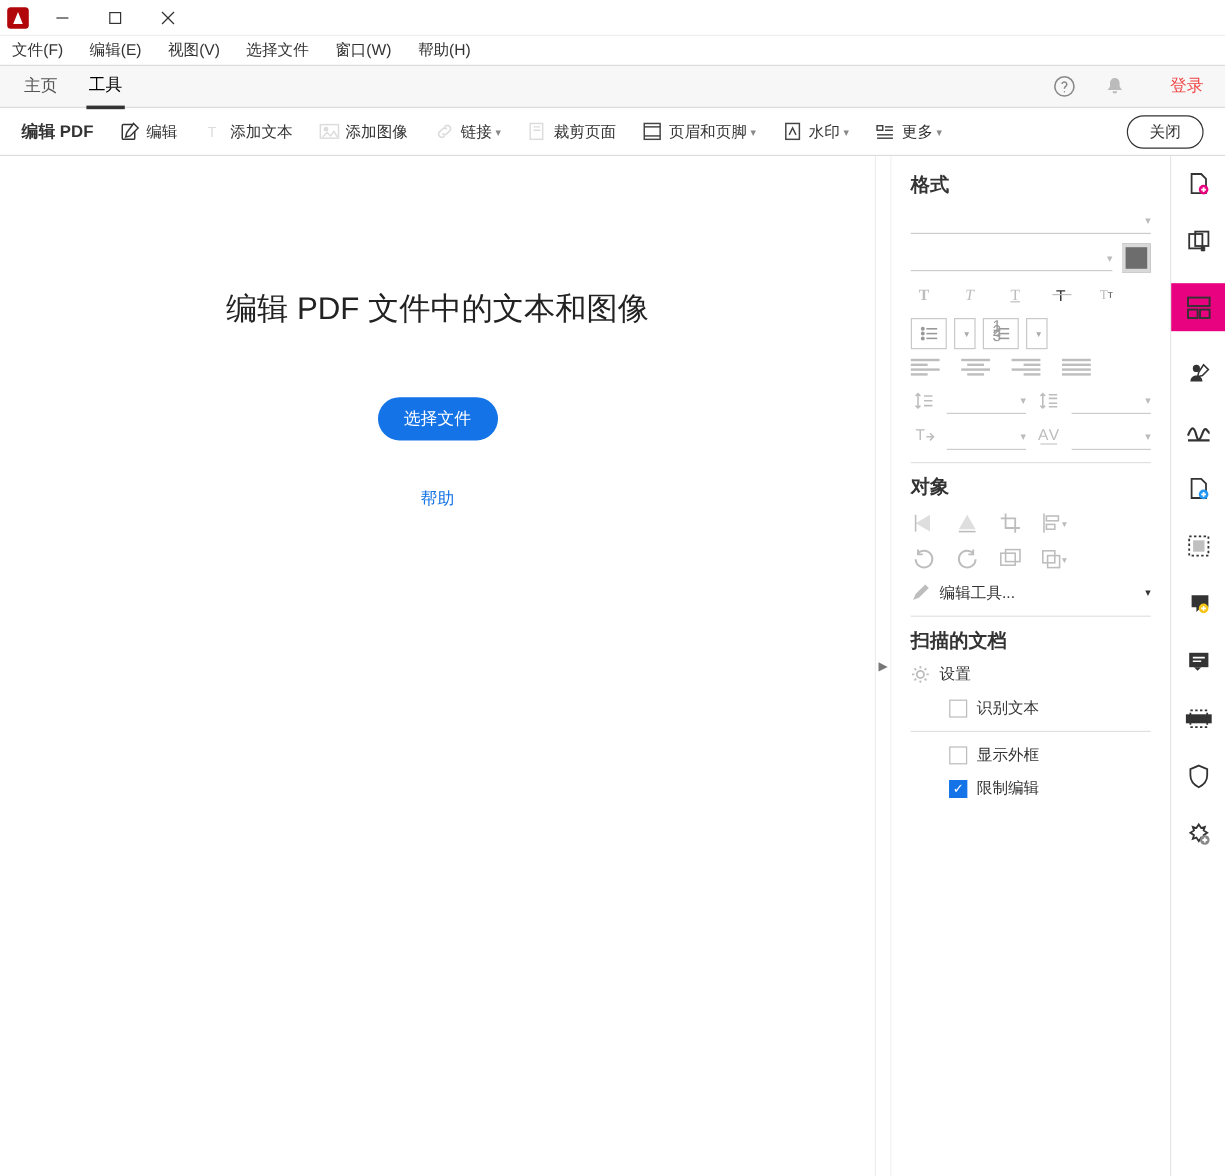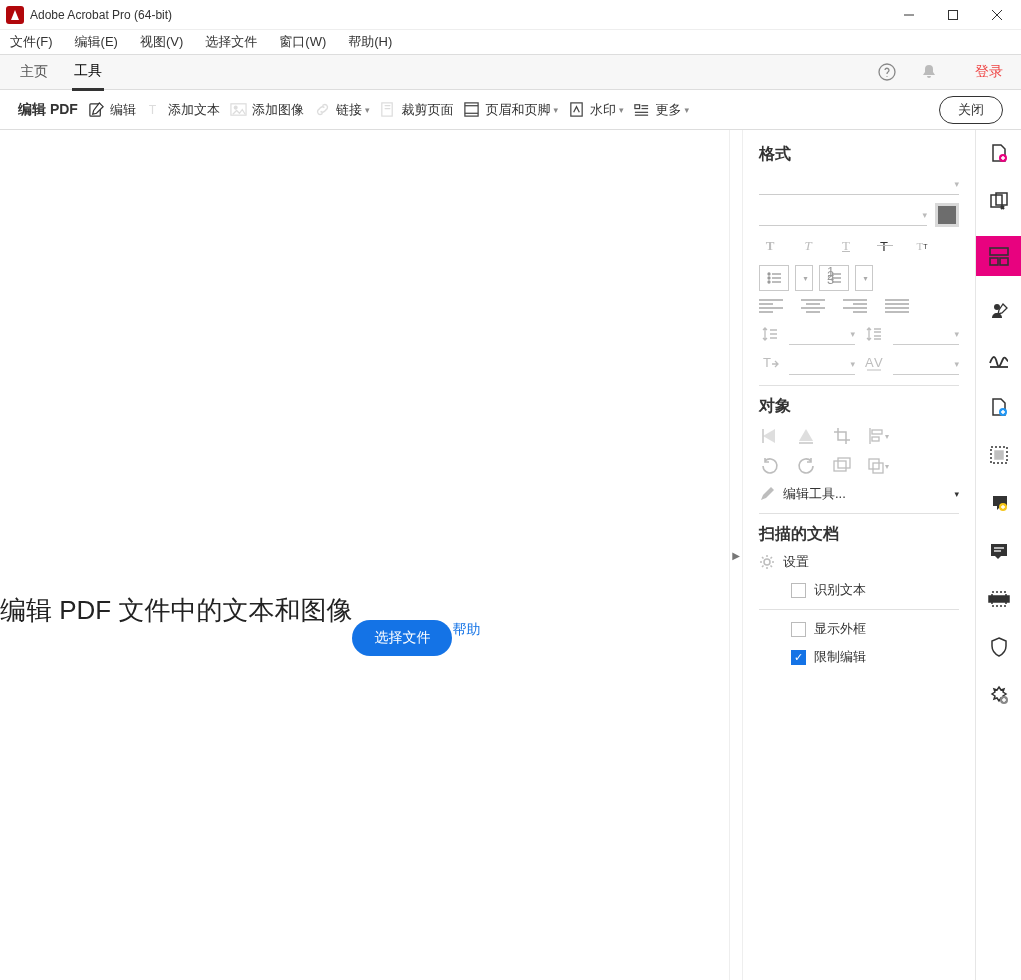--- a/index.html
+++ b/index.html
@@ -12,30 +12,30 @@
 .winbtn{width:44px;height:30px;display:flex;align-items:center;justify-content:center;}
 .winbtn svg{width:10px;height:10px;stroke:#333;stroke-width:1;fill:none;}
 .menubar{height:24px;display:flex;align-items:center;padding:0 10px;gap:22px;font-size:12px;}
 .menubar span{color:#333;}
 .tabbar{height:36px;border-top:1px solid #ddd;border-bottom:1px solid #ddd;display:flex;align-items:center;padding:0 18px;gap:22px;background:#f7f7f7;}
 .tabbar .tab{font-size:14px;color:#555;padding:8px 2px;}
 .tabbar .tab.active{color:#000;border-bottom:3px solid #333;font-weight:500;}
 .tabbar .spacer{flex:1;}
 .tabbar .icn{width:20px;height:20px;display:flex;align-items:center;justify-content:center;}
 .tabbar .login{font-size:14px;color:#ef4444;margin-left:14px;}
-.toolbar{height:40px;border-bottom:1px solid #ddd;display:flex;align-items:center;padding:0 18px;gap:10px;background:#fff;}
+.toolbar{height:40px;border-bottom:1px solid #ddd;display:flex;align-items:center;padding:0 18px;gap:22px;background:#fff;}
 .toolbar .lbl{font-size:14px;font-weight:600;}
 .toolbar .tbtn{display:flex;align-items:center;gap:5px;color:#333;font-size:13px;}
 .toolbar .tbtn.dis{color:#b5b5b5;}
 .toolbar .tbtn svg{width:17px;height:17px;}
 .toolbar .tbtn.dis svg{opacity:.5;}
 .toolbar .sm{font-size:9px;color:#888;margin-left:-2px;}
 .toolbar .closebtn{margin-left:auto;border:1.5px solid #333;border-radius:16px;padding:4px 18px;font-size:13px;}
 .body{display:flex;height:calc(100% - 130px);}
-.main{flex:1;display:flex;flex-direction:row;align-items:center;padding-top:110px;}
+.main{flex:1;display:flex;flex-direction:column;align-items:center;padding-top:110px;}
 .main h1{font-size:26px;font-weight:400;color:#222;}
 .main .pickbtn{margin-top:56px;background:#1473e6;color:#fff;border-radius:18px;padding:9px 22px;font-size:14px;}
 .main .helplink{margin-top:40px;color:#1473e6;font-size:14px;}
 .collapse{width:14px;border-left:1px solid #eee;border-right:1px solid #eee;display:flex;align-items:center;justify-content:center;color:#777;font-size:10px;}
 .rpanel{width:232px;padding:14px 16px 0 16px;background:#fff;font-size:12px;color:#333;}
 .rpanel .sect{font-weight:600;font-size:16px;margin-bottom:8px;}
 .rpanel .row{display:flex;align-items:center;gap:8px;margin-bottom:8px;}
 .rpanel .dd{border-bottom:1px solid #ccc;height:22px;display:flex;align-items:center;justify-content:flex-end;color:#bbb;font-size:9px;flex:1;}
 .rpanel .swatch{width:24px;height:24px;border:3px solid #d9d9d9;background:#6d6d6d;}
 .rpanel .tico{width:22px;height:22px;display:flex;align-items:center;justify-content:center;color:#bdbdbd;font-family:Georgia,serif;}
@@ -65,21 +65,20 @@
 </style>
 </head>
 <body>
 
 <div class="titlebar">
   <div class="appicon">
       <svg viewBox="0 0 12 12">
         <path d="M2 11 L6 1 L10 11 M6 7 L9 11 Z" fill="#fff"></path>
       </svg>
     </div>
-  <div class="title">Adobe Acrobat Pro (64-bit)</div>
   <div class="winbtns">
     <div class="winbtn">
         <svg viewBox="0 0 10 10">
           <line x1="0" y1="5" x2="10" y2="5"></line>
         </svg>
       </div>
     <div class="winbtn">
         <svg viewBox="0 0 10 10">
           <rect x="0.5" y="0.5" width="9" height="9"></rect>
         </svg>

